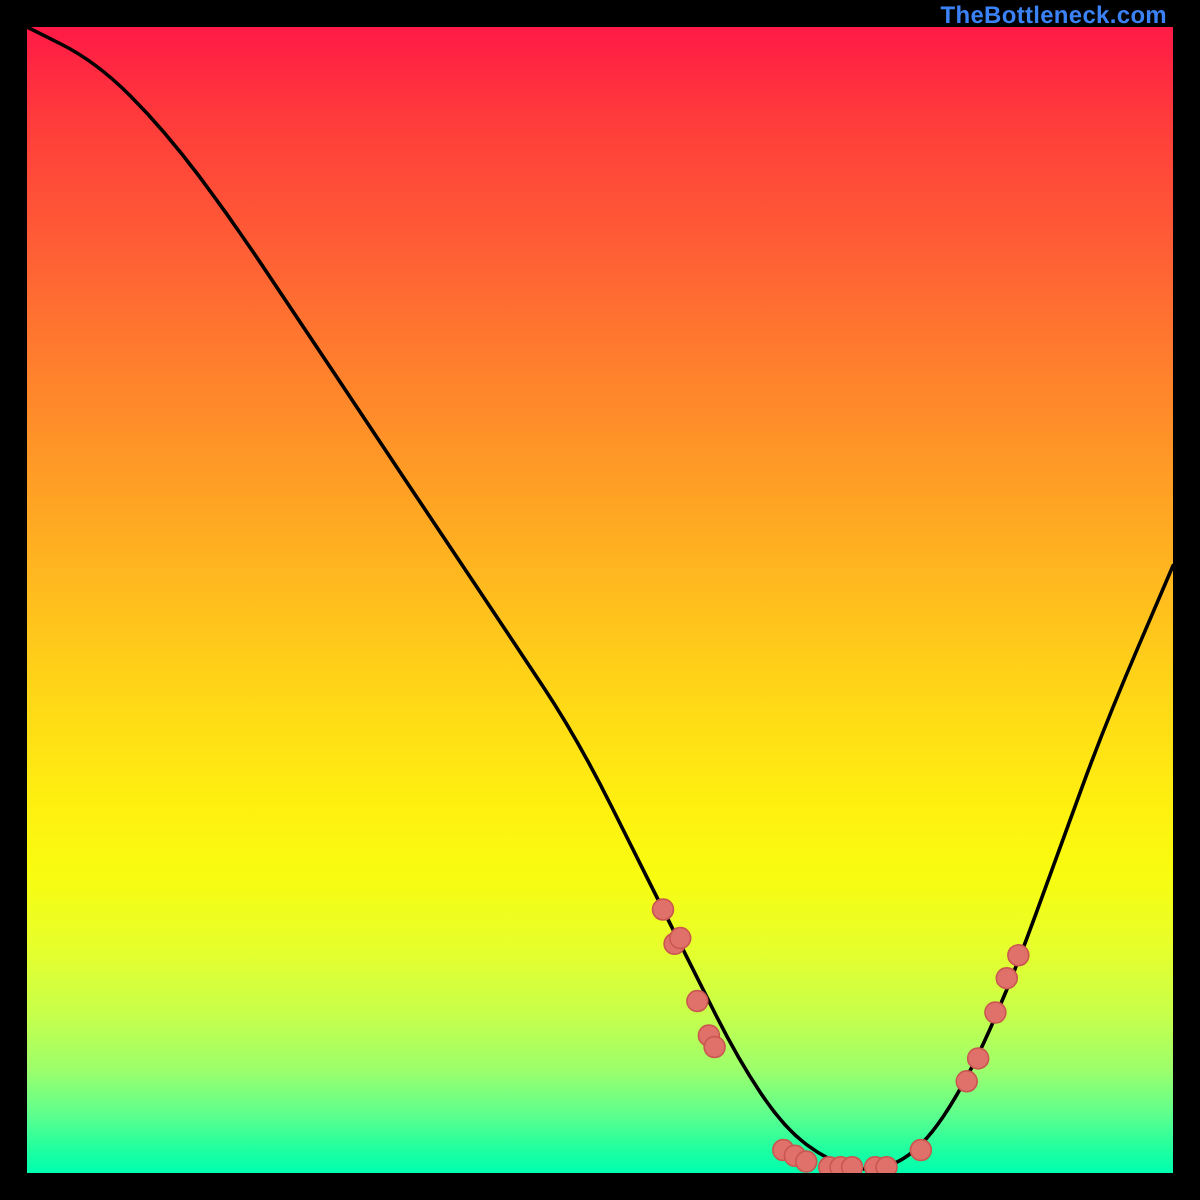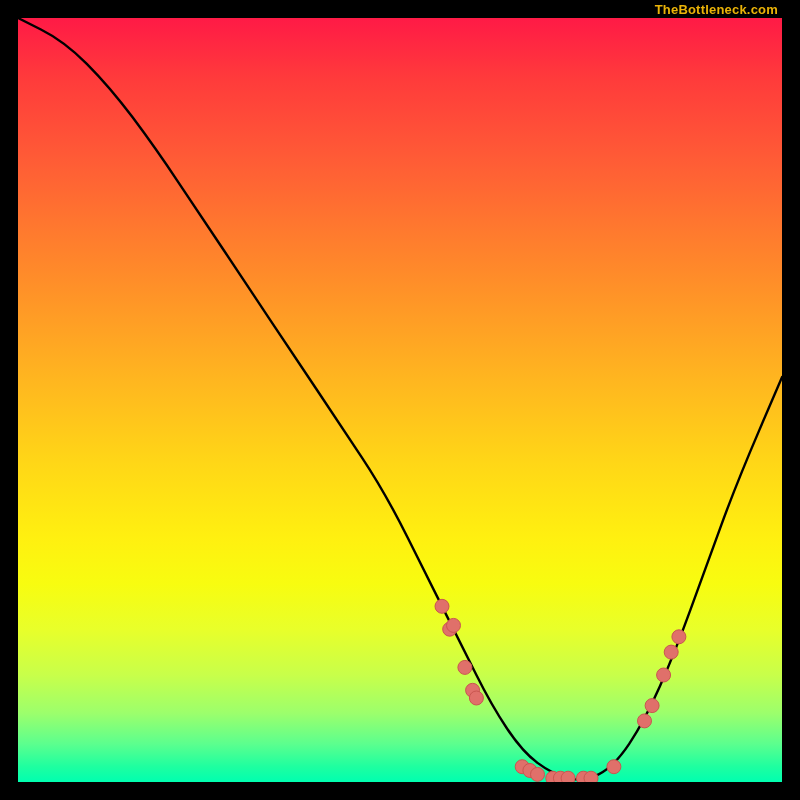--- a/index.html
+++ b/index.html
@@ -38,23 +38,23 @@
       #5cff8e 95%,
       #1effa0 98%,
       #00ffb0 100%
     );
   }
   .watermark {
     position: absolute;
     top: 2px;
     right: 22px;
     font-family: Arial, Helvetica, sans-serif;
-    font-size: 13px;
+    font-size: 16px;
     font-weight: bold;
-    color: #eab308;
+    color: #3b82f6;
     letter-spacing: 0.2px;
   }
   svg.curve {
     position: absolute;
     left: 0;
     top: 0;
     width: 764px;
     height: 764px;
   }
 </style>

